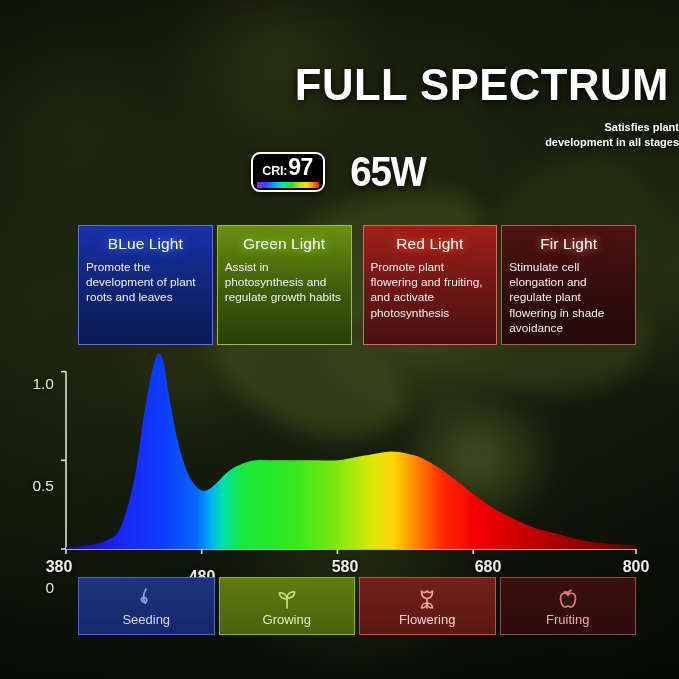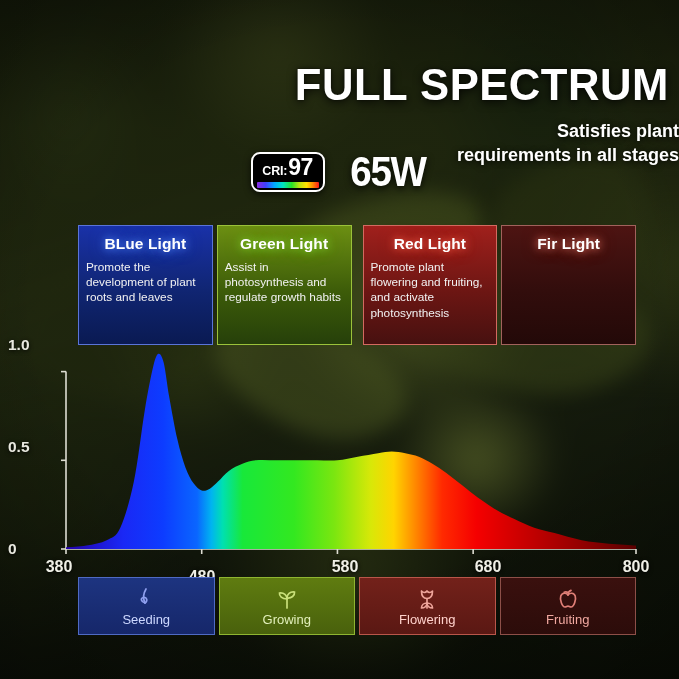--- a/index.html
+++ b/index.html
@@ -34,21 +34,21 @@
 
   
   .hdr{position:absolute;left:3px;right:0;top:26px;text-align:right;margin-top:36px;}
   .title{
     font-size:45px;font-weight:bold;color:#fff;letter-spacing:.5px;
     line-height:1;font-stretch:condensed;
     text-shadow:0 2px 10px rgba(0,0,0,.85),0 0 3px rgba(0,0,0,.6);
     transform:scaleX(.97);
   }
   .sub{
-    margin-top:13px;font-size:18px;font-weight:bold;color:#fff;line-height:1.32;
+    margin-top:13px;font-size:11px;font-weight:bold;color:#fff;line-height:1.32;
     text-shadow:0 1px 6px rgba(0,0,0,.9);
   }
 
   
   .badgerow{position:absolute;left:0;right:0;top:152px;
     display:flex;align-items:center;justify-content:center;gap:22px;}
   .cri{
     position:relative;box-sizing:border-box;
     width:74px;height:40px;border-radius:9px;background:#000;
     border:2.5px solid #fff;display:flex;flex-direction:column;
@@ -69,32 +69,32 @@
 
   
   .panels{position:absolute;left:78px;top:225px;width:558px;height:120px;
     display:flex;gap:4px;}
   .panel{flex:1;box-sizing:border-box;padding:9px 7px 6px;
     display:flex;flex-direction:column;align-items:center;}
   .p-blue{background:linear-gradient(180deg,#1931a8 0%,#102572 55%,#0a1a52 100%);border:1px solid #5a74d8;}
   .p-green{background:linear-gradient(180deg,#6c8f12 0%,#3d5c09 55%,#26400a 100%);border:1px solid #9bc23a;}
   .p-red{background:linear-gradient(180deg,#a0201c 0%,#6d1613 55%,#471110 100%);border:1px solid #d36a60;margin-left:7px;}
   .p-fir{background:linear-gradient(180deg,#4d1412 0%,#320d0c 55%,#230908 100%);border:1px solid #a2625c;}
-  .p-h{font-size:15.5px;font-weight:bold;color:#fff;margin-bottom:7px;letter-spacing:.1px;}
+  .p-h{font-size:15.5px;font-weight:normal;color:#fff;margin-bottom:7px;letter-spacing:.1px;}
   .p-blue .p-h{text-shadow:0 0 9px #5a8cff,0 0 16px #2b5bdd;}
   .p-green .p-h{text-shadow:0 0 9px #8fe03a,0 0 16px #57a015;}
   .p-red .p-h{text-shadow:0 0 9px #ff6a55,0 0 16px #c4261a;}
   .p-fir .p-h{text-shadow:0 0 9px #ff8a78,0 0 16px #8c2a20;}
   .p-b{font-size:11.8px;color:#f2f2f2;line-height:1.29;}
 
   
   .chart{position:absolute;left:0;top:330px;width:679px;height:240px;}
   .chart svg{display:block;}
-  .ylab{position:absolute;font-size:15.5px;font-weight:bold;color:#e8e8df;
-    text-shadow:0 1px 4px rgba(0,0,0,.9);width:46px;}
+  .ylab{position:absolute;font-size:15.5px;font-weight:normal;color:#e8e8df;
+    text-shadow:0 1px 4px rgba(0,0,0,.9);text-align:right;width:46px;margin-top:39px;}
   .xlab{position:absolute;font-size:16px;font-weight:bold;color:#efefe6;
     text-shadow:0 1px 4px rgba(0,0,0,.95);text-align:center;width:60px;top:558px;}
 
   
   .stages{position:absolute;left:78px;top:577px;width:558px;height:58px;
     display:flex;gap:4px;}
   .stage{flex:1;box-sizing:border-box;display:flex;flex-direction:column;
     align-items:center;justify-content:center;gap:1px;}
   .s-seed{background:linear-gradient(180deg,#1d3480 0%,#16276a 100%);border:1px solid #4f6ac4;}
   .s-grow{background:linear-gradient(180deg,#5f7c10 0%,#49610c 100%);border:1px solid #8fb531;}
@@ -120,21 +120,21 @@
     <div class="bg-leaf" style="left:520px;top:200px;width:180px;height:150px;background:#394318;transform:rotate(-30deg);"></div>
     <div class="bg-leaf" style="left:60px;top:300px;width:170px;height:140px;background:#2d3614;transform:rotate(8deg);opacity:.45;"></div>
     <div class="bg-dark"></div>
     <div class="vign"></div>
   </div>
 
   <div class="hdr">
     <div class="title">FULL SPECTRUM</div>
     <div class="sub">
       <div>Satisfies plant</div>
-      <div>requirements in all stages</div>
+      <div>development in all stages</div>
     </div>
   </div>
 
   <div class="badgerow">
     <div class="cri">
       <div class="cri-line">
         <span class="cri-lbl">CRI:</span>
         <span class="cri-val">97</span>
       </div>
       <div class="cri-bar"></div>
@@ -152,20 +152,21 @@
     <div class="panel p-green">
       <div class="p-h">Green Light</div>
       <div class="p-b">Assist in photosynthesis and regulate growth habits</div>
     </div>
     <div class="panel p-red">
       <div class="p-h">Red Light</div>
       <div class="p-b">Promote plant flowering and fruiting, and activate photosynthesis</div>
     </div>
     <div class="panel p-fir">
       <div class="p-h">Fir Light</div>
+      <div class="p-b">Stimulate cell elongation and regulate plant flowering in shade avoidance</div>
     </div>
   </div>
 
   <div class="chart">
     <svg id="spec" width="679" height="240" viewBox="0 0 679 240">
       <defs>
         <linearGradient id="specgrad" x1="0" y1="0" x2="1" y2="0">
           <stop offset="0.00" stop-color="#2200aa"></stop>
           <stop offset="0.10" stop-color="#1a28f5"></stop>
           <stop offset="0.17" stop-color="#0d3cff"></stop>

